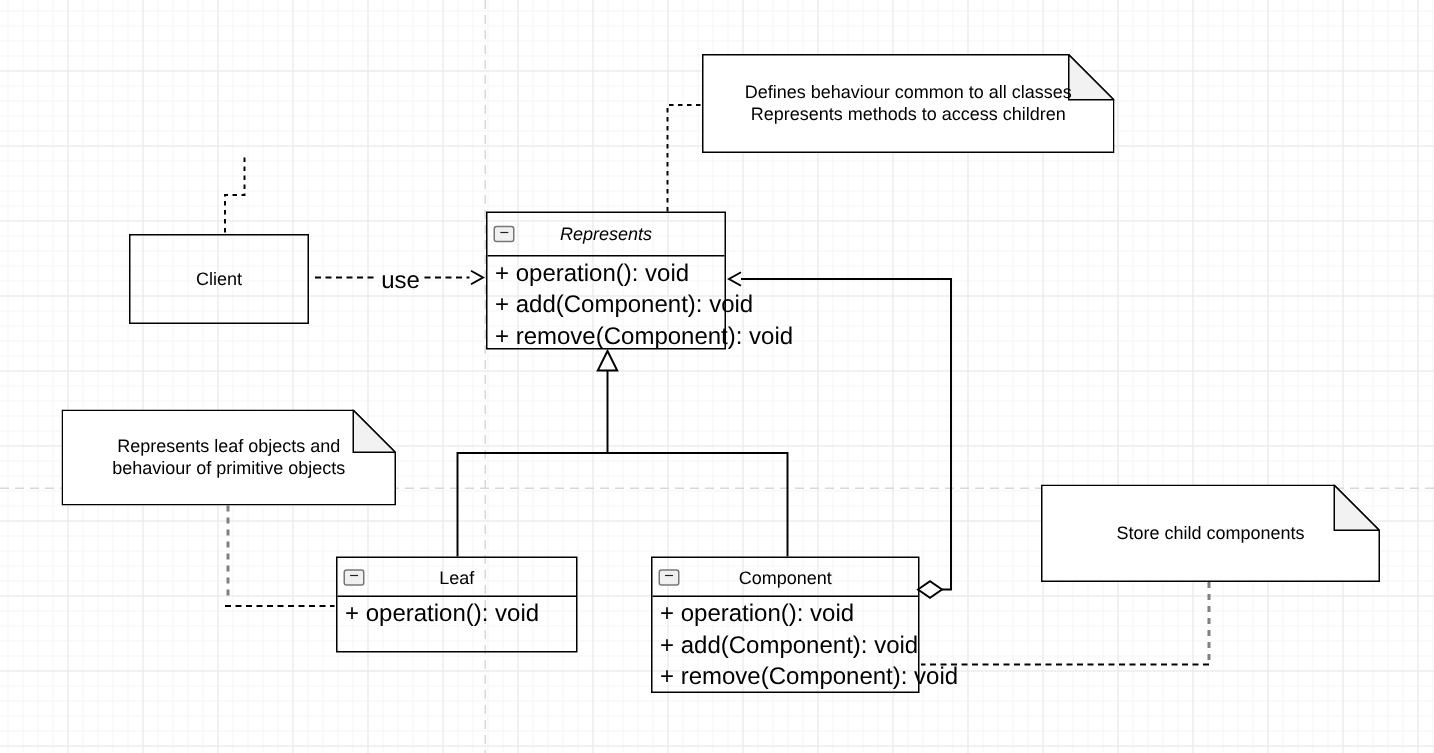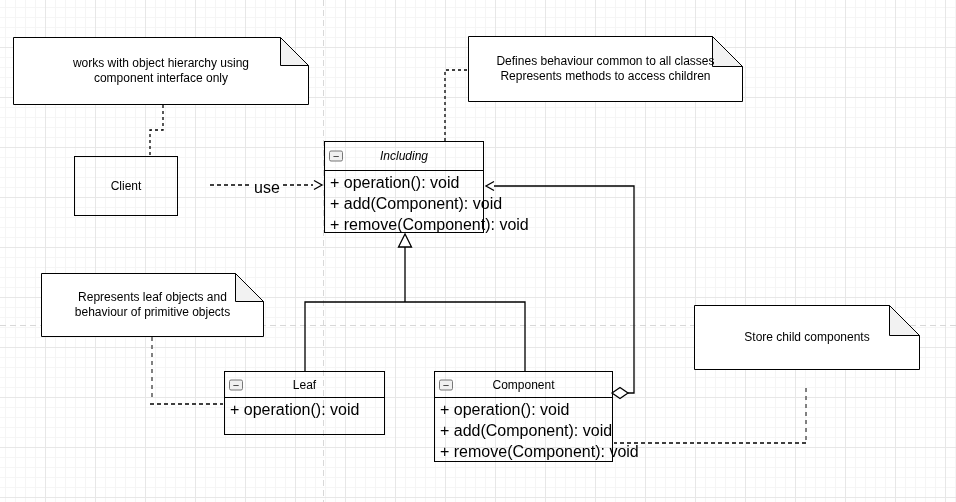--- a/index.html
+++ b/index.html
@@ -114,68 +114,60 @@
       <path d="M150,404 H223" stroke="#000" stroke-width="1.3" fill="none" stroke-dasharray="4 3"></path>
     </g>
 
     
     <g>
       <path d="M806,388 V440" stroke="#808080" stroke-width="2" fill="none" stroke-dasharray="4 4"></path>
       <path d="M806,443 H614" stroke="#000" stroke-width="1.3" fill="none" stroke-dasharray="4 3"></path>
     </g>
   </svg>
 
-  <div class="shape note" style="left:13px;top:37px;width:296px;height:68px">
-    <svg width="296" height="68">
-      <path d="M0.5,0.5 H267.5 L295.5,28.5 V67.5 H0.5 Z" fill="#ffffff" stroke="#000"></path>
-      <path d="M267.5,0.5 V28.5 H295.5 Z" fill="#f2f2f2" stroke="#000"></path>
-    </svg>
-    <div class="note-text">works with object hierarchy using
-component interface only</div>
-  </div>
 
   <div class="shape note" style="left:468px;top:36px;width:275px;height:66px">
     <svg width="275" height="66">
       <path d="M0.5,0.5 H244.5 L274.5,30.5 V65.5 H0.5 Z" fill="#ffffff" stroke="#000"></path>
       <path d="M244.5,0.5 V30.5 H274.5 Z" fill="#f2f2f2" stroke="#000"></path>
     </svg>
     <div class="note-text">Defines behaviour common to all classes
 Represents methods to access children</div>
   </div>
 
   <div class="shape note" style="left:41px;top:273px;width:223px;height:64px">
     <svg width="223" height="64">
       <path d="M0.5,0.5 H194.5 L222.5,28.5 V63.5 H0.5 Z" fill="#ffffff" stroke="#000"></path>
       <path d="M194.5,0.5 V28.5 H222.5 Z" fill="#f2f2f2" stroke="#000"></path>
     </svg>
     <div class="note-text">Represents leaf objects and
 behaviour of primitive objects</div>
   </div>
 
-  <div class="shape note" style="left:694px;top:305px;width:226px;height:64px">
+  <div class="shape note" style="left:694px;top:323px;width:226px;height:64px">
     <svg width="226" height="65">
       <path d="M0.5,0.5 H195.5 L225.5,30.5 V64.5 H0.5 Z" fill="#ffffff" stroke="#000"></path>
       <path d="M195.5,0.5 V30.5 H225.5 Z" fill="#f2f2f2" stroke="#000"></path>
     </svg>
     <div class="note-text">Store child components</div>
   </div>
 
   <div class="shape uml-class" style="left:324px;top:141px;width:160px;height:92px">
     <div class="uml-title italic" style="height:28px">
       <span class="collapse-box">−</span>
-      <span>Including</span>
+      <span>Represents</span>
     </div>
     <div class="uml-methods">
       <div class="uml-method">+ operation(): void</div>
       <div class="uml-method">+ add(Component): void</div>
       <div class="uml-method">+ remove(Component): void</div>
     </div>
   </div>
 
-  <div class="shape plain-box" style="left:74px;top:156px;width:104px;height:60px">
+  <div class="shape plain-box" style="left:86px;top:156px;width:120px;height:60px">
     <span>Client</span>
   </div>
 
   <div class="shape uml-class" style="left:224px;top:371px;width:161px;height:64px">
     <div class="uml-title" style="height:25px">
       <span class="collapse-box">−</span>
       <span>Leaf</span>
     </div>
     <div class="uml-methods">
       <div class="uml-method">+ operation(): void</div>

